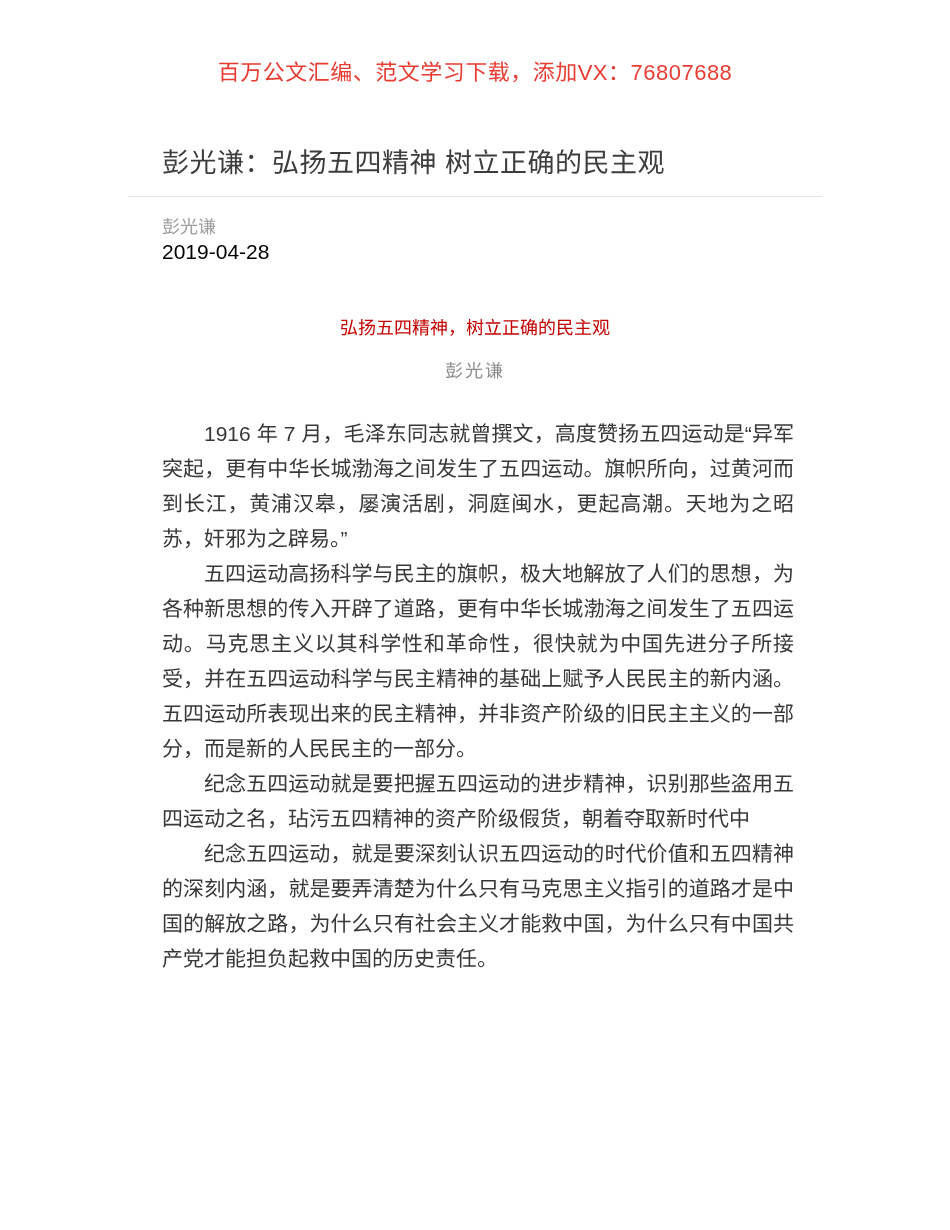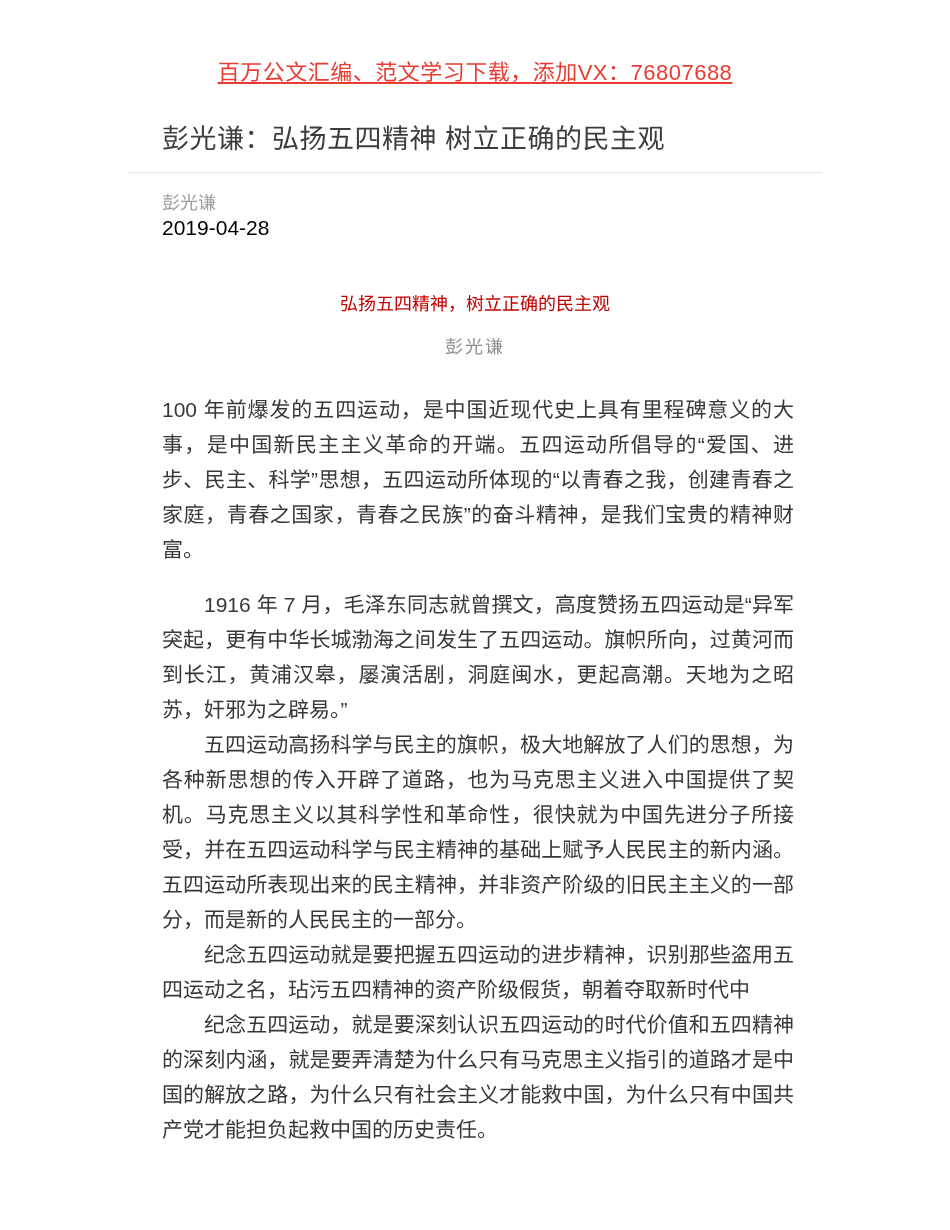--- a/index.html
+++ b/index.html
@@ -14,28 +14,27 @@
     overflow: hidden;
     position: relative;
   }
   .banner {
     margin-top: 54px;
     text-align: center;
     font-size: 22px;
     font-weight: 400;
     color: #e83c32;
     letter-spacing: 0.5px;
-    text-decoration: underline;
   }
   .container {
     width: 694px;
     margin: 0 auto;
   }
   .article-title {
-    margin-top: 31px;
+    margin-top: 55px;
     padding: 0 34px 0 34px;
     font-size: 27px;
     font-weight: 400;
     color: #3d3d3d;
     letter-spacing: 0.5px;
   }
   .divider {
     margin-top: 16px;
     border: none;
     border-top: 1px solid #e4e4e4;
@@ -97,21 +96,20 @@
     <div class="meta">
       <div class="author">彭光谦</div>
       <div class="date">2019-04-28</div>
     </div>
 
     <div class="doc-title">弘扬五四精神，树立正确的民主观</div>
 
     <div class="doc-author">彭光谦</div>
 
     <div class="body-text">
-      <p class="gap-after">100 年前爆发的五四运动，是中国近现代史上具有里程碑意义的大事，是中国新民主主义革命的开端。五四运动所倡导的“爱国、进步、民主、科学”思想，五四运动所体现的“以青春之我，创建青春之家庭，青春之国家，青春之民族”的奋斗精神，是我们宝贵的精神财富。</p>
       <p class="indent">1916 年 7 月，毛泽东同志就曾撰文，高度赞扬五四运动是“异军突起，更有中华长城渤海之间发生了五四运动。旗帜所向，过黄河而到长江，黄浦汉皋，屡演活剧，洞庭闽水，更起高潮。天地为之昭苏，奸邪为之辟易。”</p>
-      <p class="indent">五四运动高扬科学与民主的旗帜，极大地解放了人们的思想，为各种新思想的传入开辟了道路，也为马克思主义进入中国提供了契机。马克思主义以其科学性和革命性，很快就为中国先进分子所接受，并在五四运动科学与民主精神的基础上赋予人民民主的新内涵。五四运动所表现出来的民主精神，并非资产阶级的旧民主主义的一部分，而是新的人民民主的一部分。</p>
+      <p class="indent">五四运动高扬科学与民主的旗帜，极大地解放了人们的思想，为各种新思想的传入开辟了道路，更有中华长城渤海之间发生了五四运动。马克思主义以其科学性和革命性，很快就为中国先进分子所接受，并在五四运动科学与民主精神的基础上赋予人民民主的新内涵。五四运动所表现出来的民主精神，并非资产阶级的旧民主主义的一部分，而是新的人民民主的一部分。</p>
       <p class="indent">纪念五四运动就是要把握五四运动的进步精神，识别那些盗用五四运动之名，玷污五四精神的资产阶级假货，朝着夺取新时代中</p>
       <p class="indent">纪念五四运动，就是要深刻认识五四运动的时代价值和五四精神的深刻内涵，就是要弄清楚为什么只有马克思主义指引的道路才是中国的解放之路，为什么只有社会主义才能救中国，为什么只有中国共产党才能担负起救中国的历史责任。</p>
     </div>
 
   </div>
 </div>
 
 </body></html>

